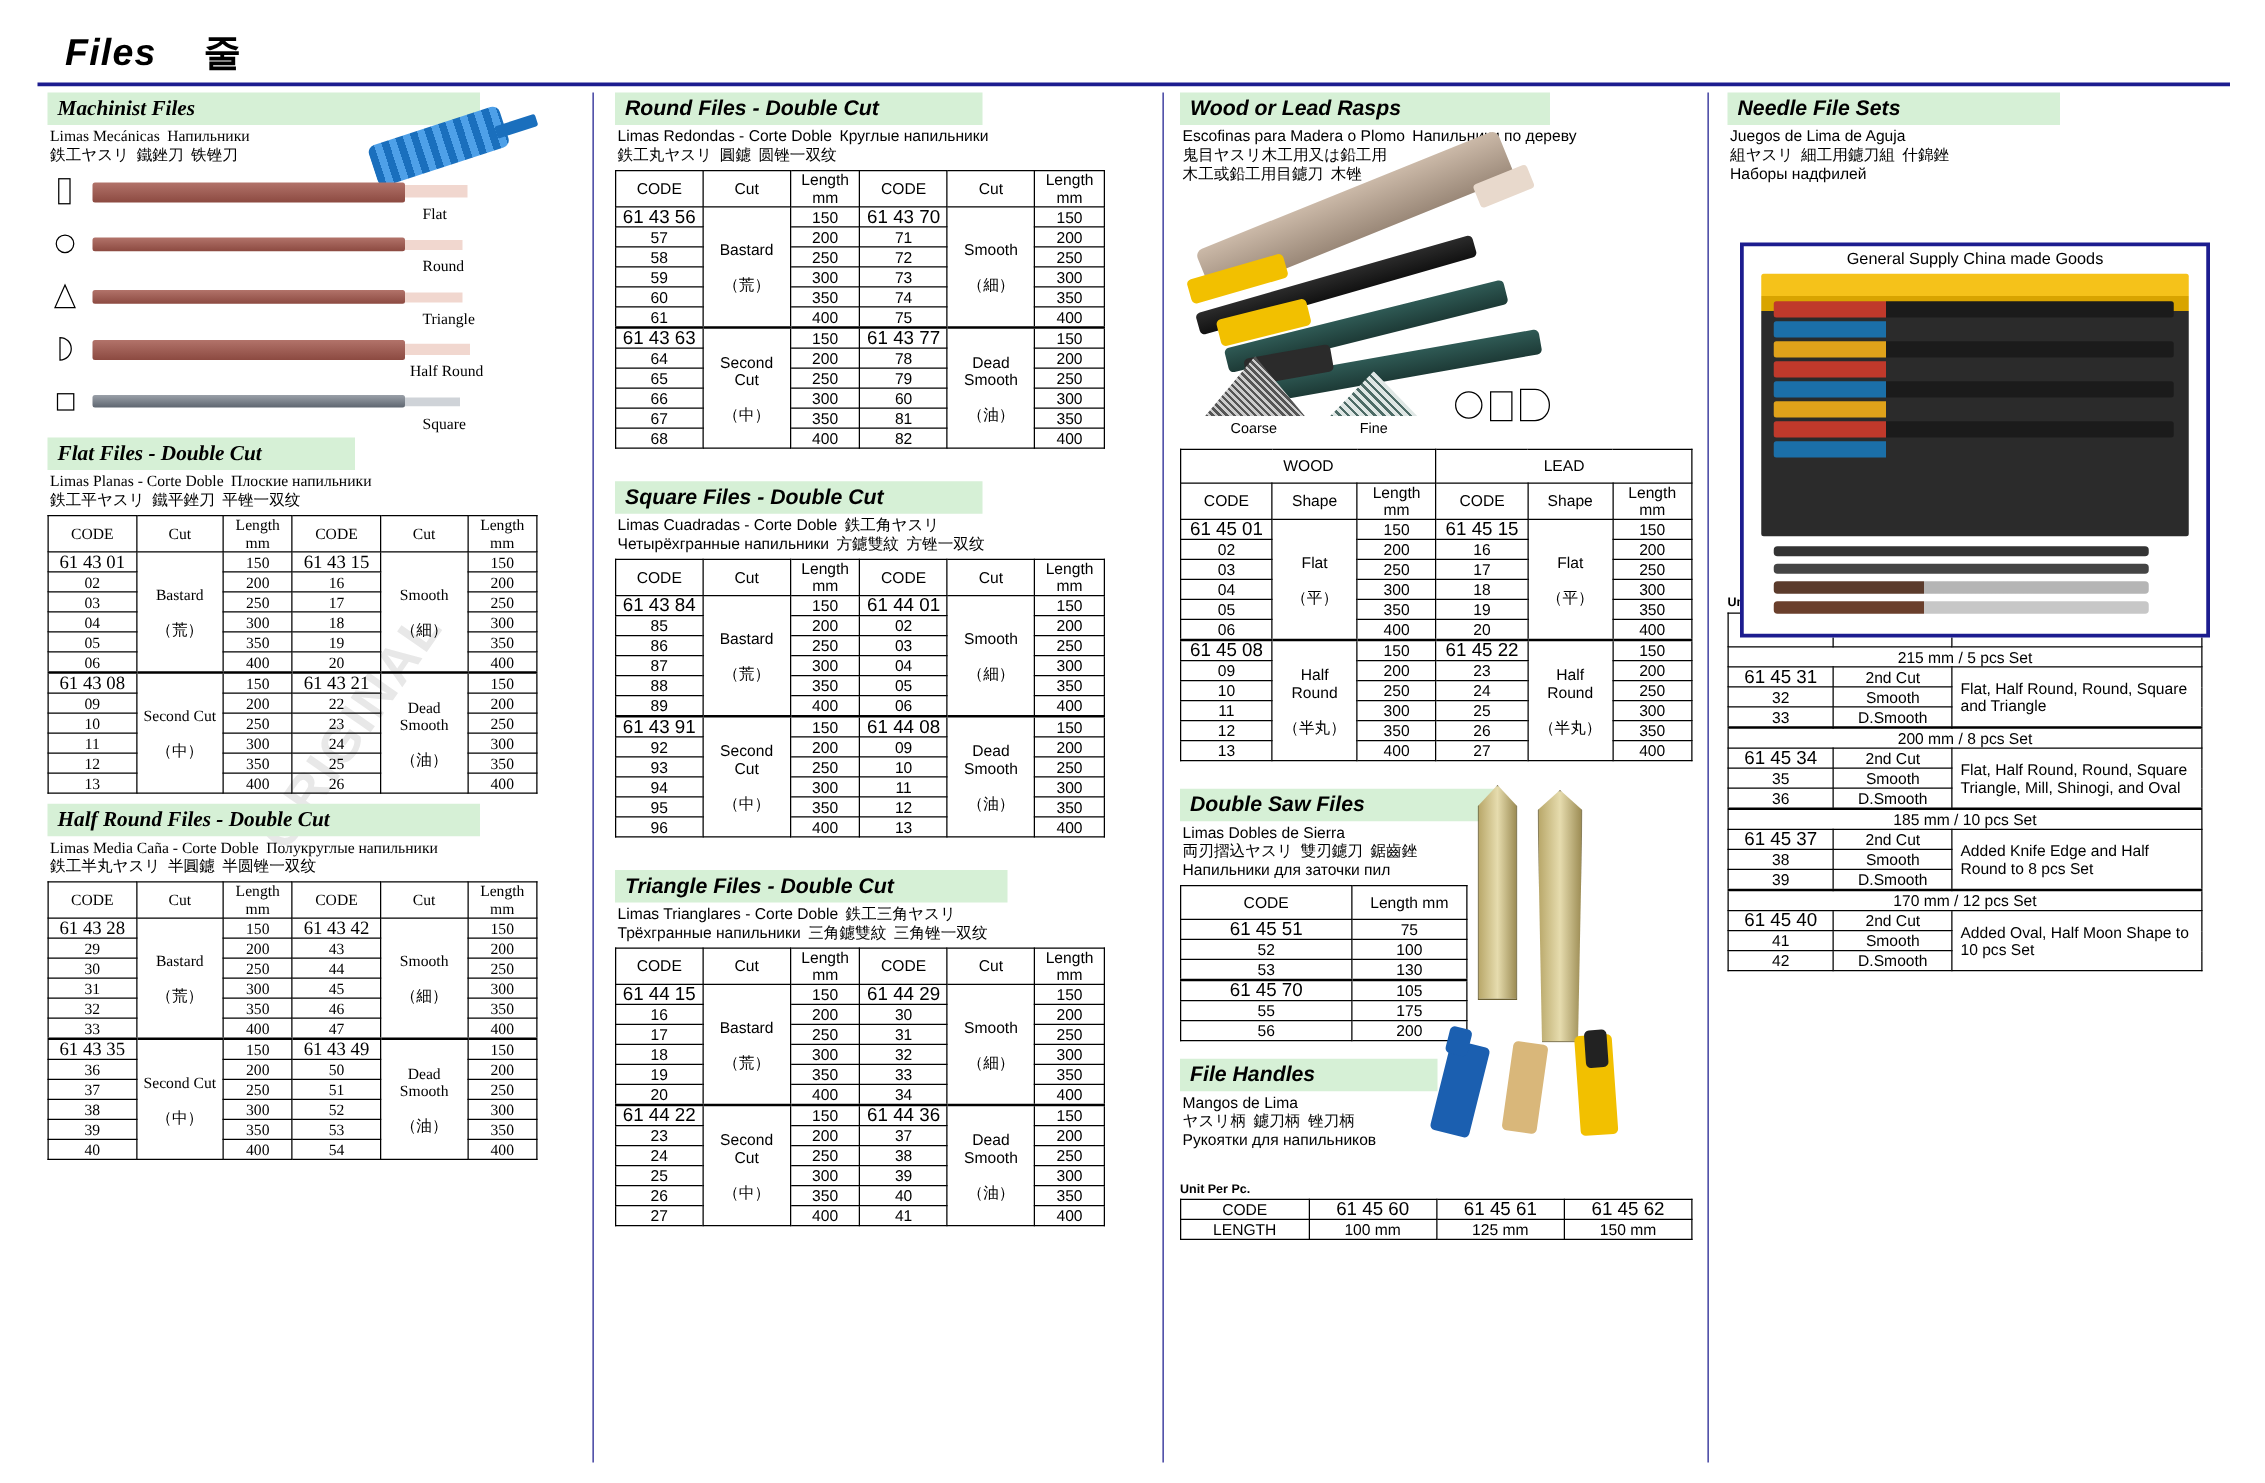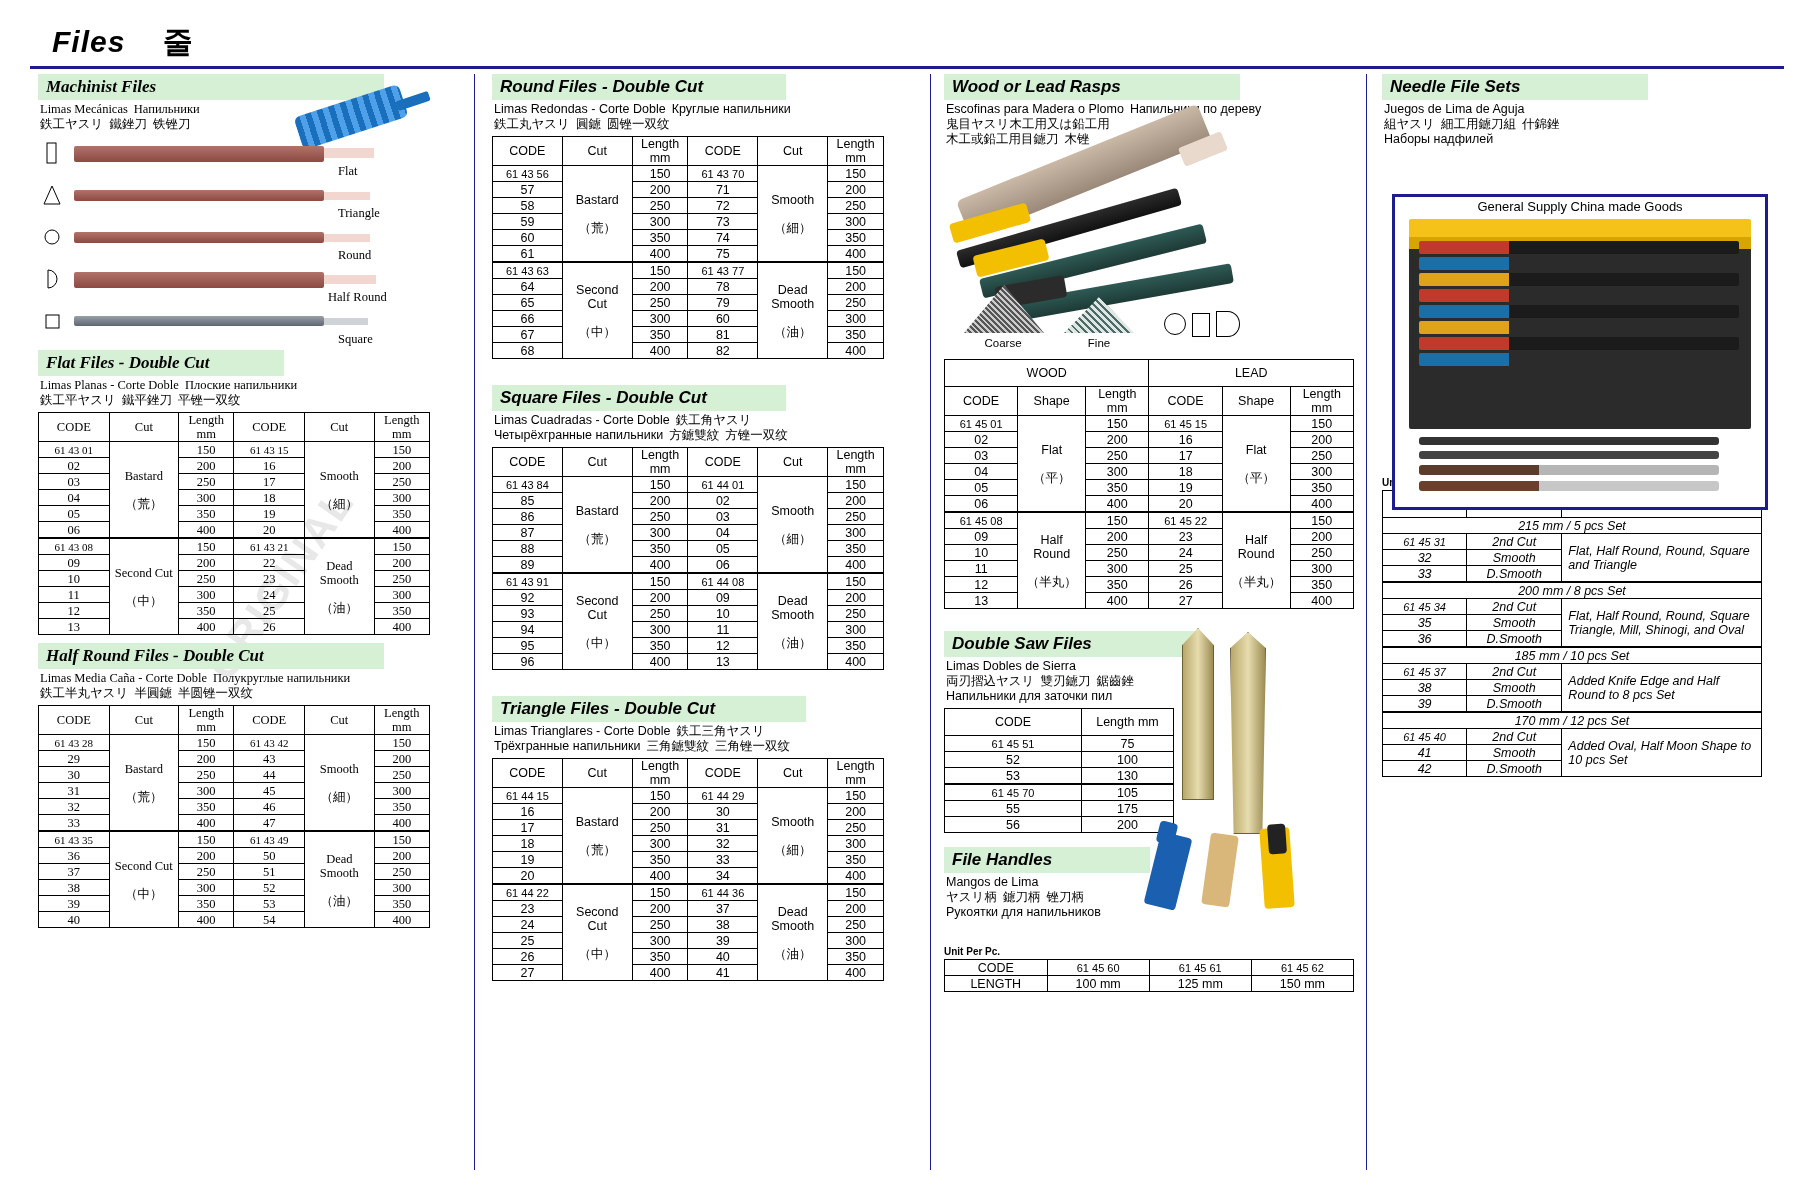--- a/index.html
+++ b/index.html
@@ -29,21 +29,21 @@
   }
   .sub{font-size:12.5px;line-height:15px;padding:2px 2px 0 2px;}
   .sub span{margin-right:6px;}
   
   table.tbl{border-collapse:collapse;font-size:12.5px;}
   table.tbl th, table.tbl td{
     border:1px solid #000;text-align:center;padding:0 4px;height:15px;
     line-height:14px;font-weight:normal;
   }
   table.tbl th{font-size:12.5px;height:26px;}
-  .code{font-weight:bold;font-size:11px;}
+  .code{font-weight:bold;font-size:15px;}
   .thick{border-top:2px solid #000 !important;}
   
   .shapes{position:relative;margin-top:6px;height:210px;}
   .shape-row{position:relative;height:42px;}
   .shape-ic{position:absolute;left:4px;top:4px;width:20px;height:22px;}
   .file-bar{position:absolute;left:36px;height:16px;border-radius:2px;}
   .sh-label{position:absolute;font-size:12.5px;}
   .unitper{font-size:10px;text-align:left;font-weight:bold;}
   .wm{
     position:absolute;left:170px;top:560px;font-size:42px;color:#e8e8e8;
@@ -111,36 +111,36 @@
               <rect x="5" y="1" width="9" height="20" fill="#fff" stroke="#000"></rect>
             </svg>
         </div>
         <div class="file-bar" style="top:8px;width:250px;background:linear-gradient(180deg,#b2736a,#8c4a41);"></div>
         <div style="position:absolute;left:286px;top:10px;width:50px;height:10px;background:#f1d7cf;"></div>
         <div class="sh-label" style="left:300px;top:26px;">Flat</div>
       </div>
       <div class="shape-row">
         <div class="shape-ic">
           <svg width="20" height="22">
+              <circle cx="10" cy="11" r="7" fill="#fff" stroke="#000"></circle>
+            </svg>
+        </div>
+        <div class="file-bar" style="top:10px;width:250px;height:11px;background:linear-gradient(180deg,#b2736a,#8c4a41);"></div>
+        <div style="position:absolute;left:286px;top:12px;width:46px;height:8px;background:#f1d7cf;"></div>
+        <div class="sh-label" style="left:300px;top:26px;">Round</div>
+      </div>
+      <div class="shape-row">
+        <div class="shape-ic">
+          <svg width="20" height="22">
               <polygon points="10,2 18,20 2,20" fill="#fff" stroke="#000"></polygon>
             </svg>
         </div>
         <div class="file-bar" style="top:10px;width:250px;height:11px;background:linear-gradient(180deg,#b2736a,#8c4a41);"></div>
         <div style="position:absolute;left:286px;top:12px;width:46px;height:8px;background:#f1d7cf;"></div>
         <div class="sh-label" style="left:300px;top:26px;">Triangle</div>
-      </div>
-      <div class="shape-row">
-        <div class="shape-ic">
-          <svg width="20" height="22">
-              <circle cx="10" cy="11" r="7" fill="#fff" stroke="#000"></circle>
-            </svg>
-        </div>
-        <div class="file-bar" style="top:10px;width:250px;height:11px;background:linear-gradient(180deg,#b2736a,#8c4a41);"></div>
-        <div style="position:absolute;left:286px;top:12px;width:46px;height:8px;background:#f1d7cf;"></div>
-        <div class="sh-label" style="left:300px;top:26px;">Round</div>
       </div>
       <div class="shape-row">
         <div class="shape-ic">
           <svg width="20" height="22">
               <path d="M6,2 L6,20 A9,9 0 0,0 6,2 Z" fill="#fff" stroke="#000"></path>
             </svg>
         </div>
         <div class="file-bar" style="top:8px;width:250px;background:linear-gradient(180deg,#b2736a,#8c4a41);"></div>
         <div style="position:absolute;left:286px;top:11px;width:52px;height:9px;background:#f1d7cf;"></div>
         <div class="sh-label" style="left:290px;top:26px;">Half Round</div>
@@ -863,21 +863,21 @@
         <div class="nd-stripe" style="left:10px;top:134px;width:320px;background:linear-gradient(90deg,#1b6fa8 0 90px,#2b2b2b 90px 100%);"></div>
       </div>
       <div style="position:absolute;left:24px;top:240px;width:300px;height:8px;background:#333;border-radius:3px;"></div>
       <div style="position:absolute;left:24px;top:254px;width:300px;height:8px;background:#444;border-radius:3px;"></div>
       <div style="position:absolute;left:24px;top:268px;width:300px;height:10px;background:linear-gradient(90deg,#5b3b2c 0 120px,#b5b5b5 120px 100%);border-radius:3px;"></div>
       <div style="position:absolute;left:24px;top:284px;width:300px;height:10px;background:linear-gradient(90deg,#6a3f2c 0 120px,#c7c7c7 120px 100%);border-radius:3px;"></div>
     </div>
 
     <div class="unitper" style="width:380px;margin-top:330px;padding-right:2px;">Unit Per Set</div>
 
-    <table class="tbl" style="margin-top:2px;width:380px;font-style:italic;">
+    <table class="tbl" style="margin-top:2px;width:380px;">
       <tbody>
           <tr>
         <th style="width:80px">CODE</th>
         <th style="width:90px">Cut</th>
         <th style="width:208px">Contents</th>
       </tr>
 
       <tr>
             <td colspan="3">215 mm / 5 pcs Set</td>
           </tr>

